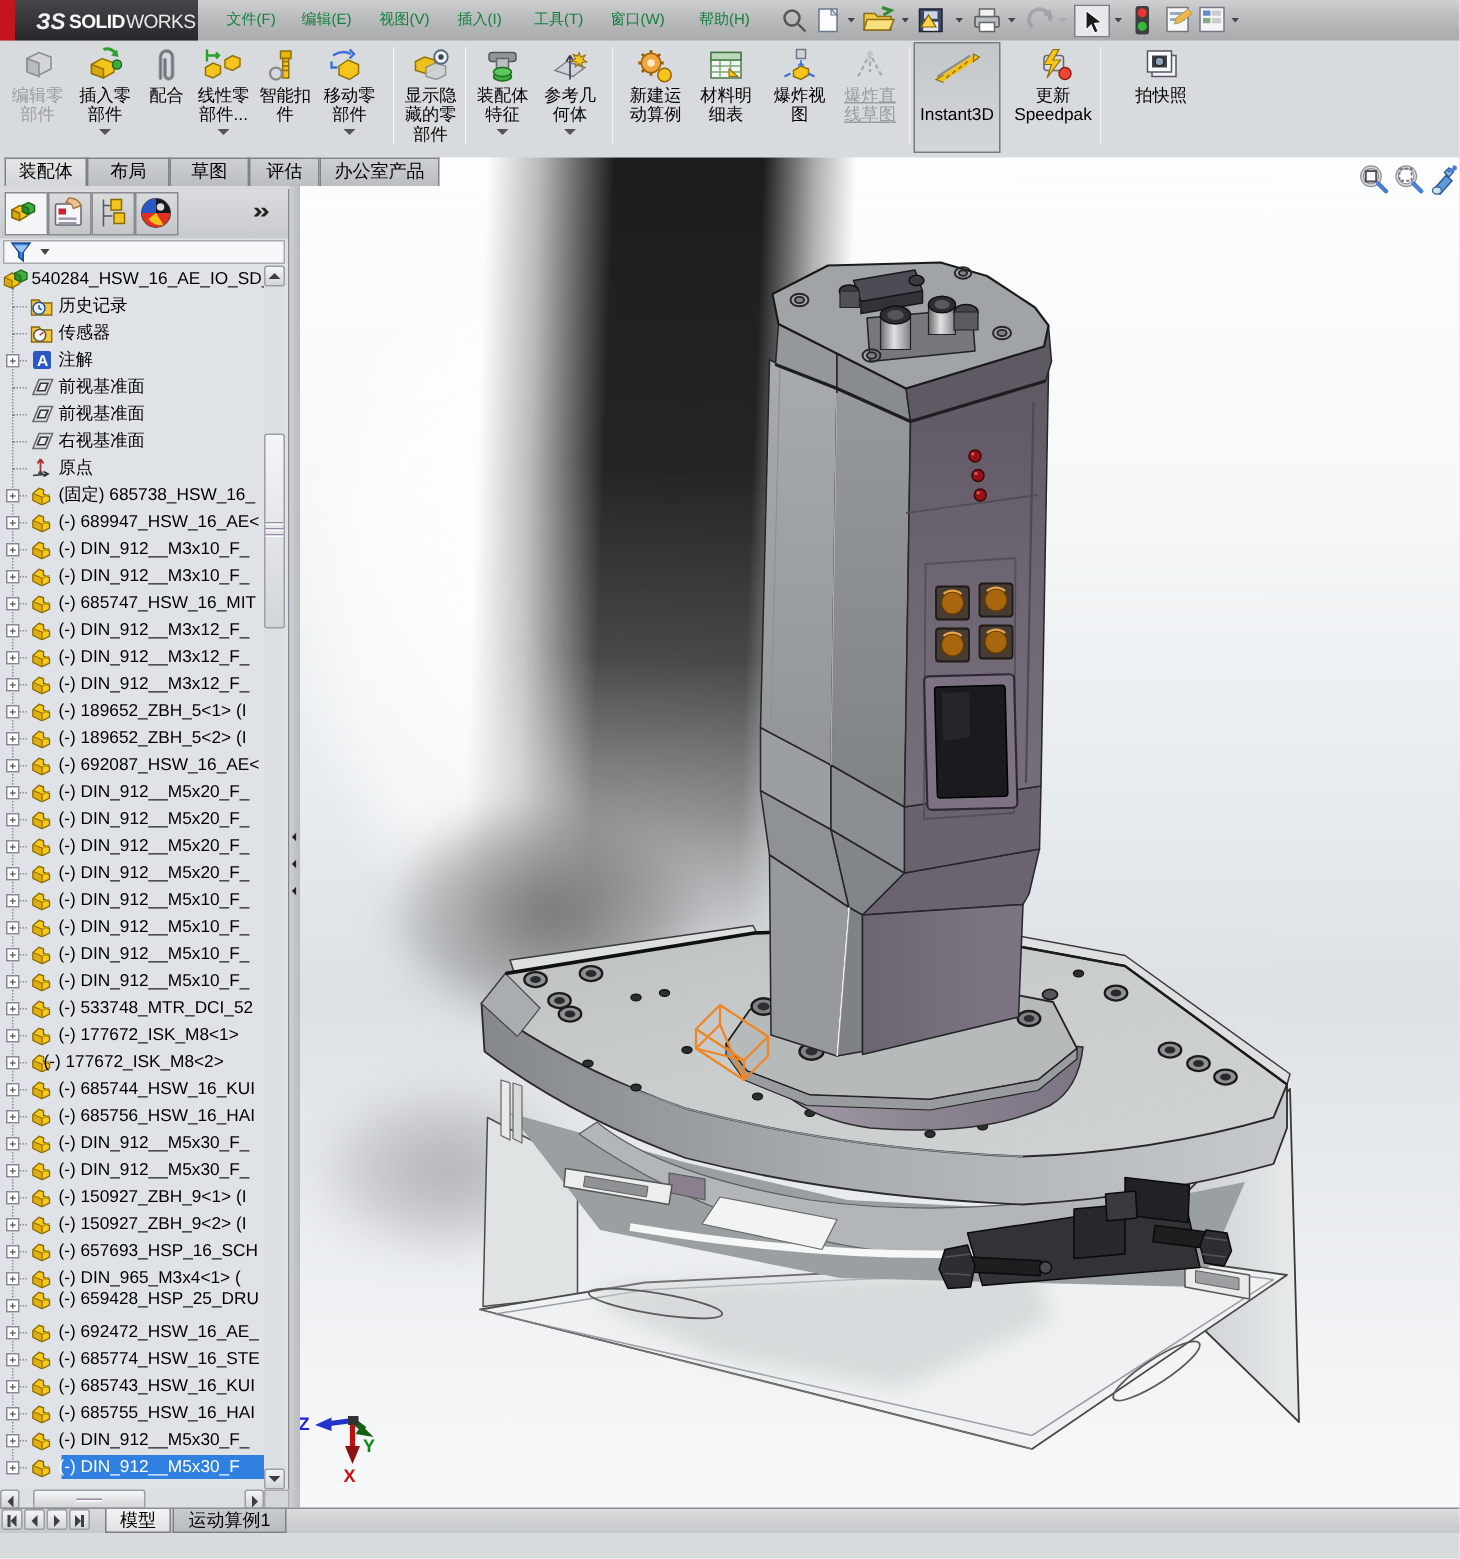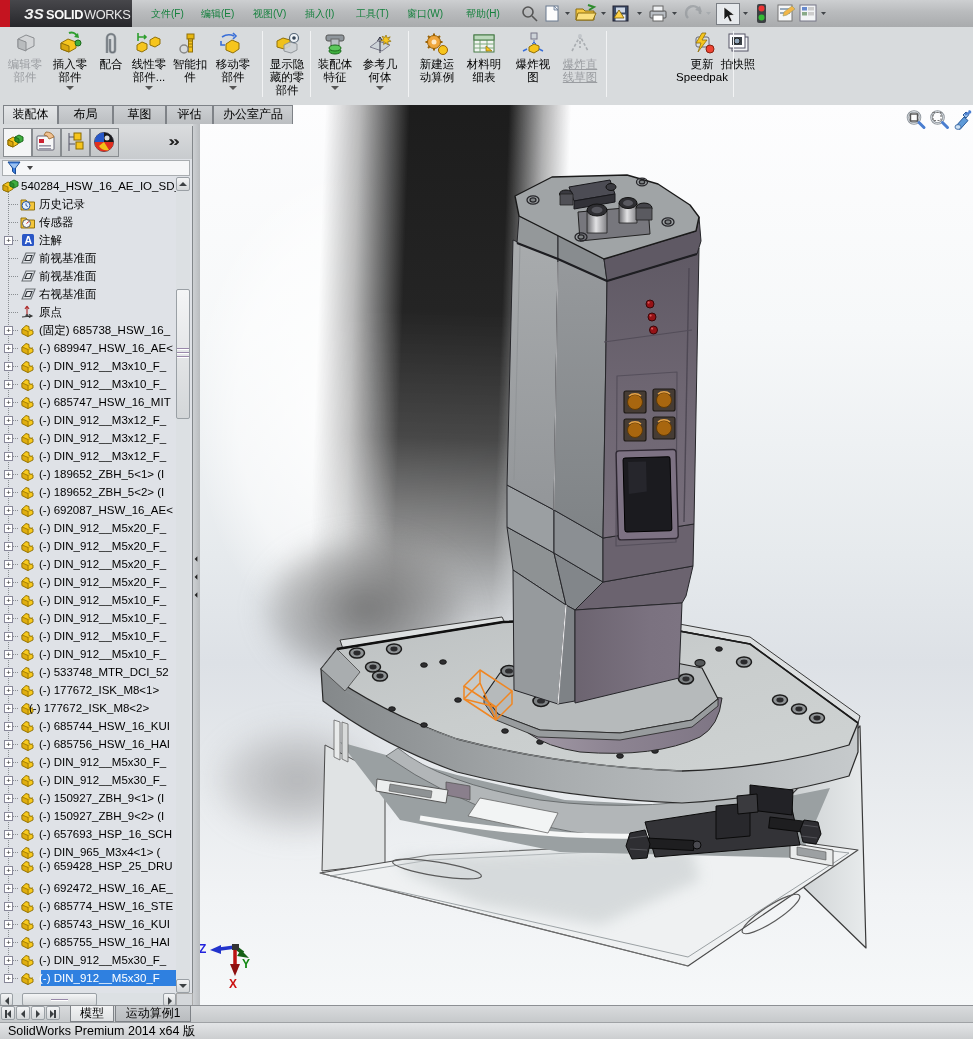--- a/index.html
+++ b/index.html
@@ -246,30 +246,40 @@
     </div>
 <div class="rbtn gray" style="left:554px;width:52px;text-decoration:underline;">
       <svg class="ric" width="28" height="26" viewBox="0 0 28 26">
         <path d="M6,20 L14,5 L22,20" fill="none" stroke="#a8acb0" stroke-width="1.6" stroke-dasharray="3,2"></path>
         <path d="M14,5 v12" stroke="#a8acb0" stroke-width="1.6" stroke-dasharray="3,2"></path>
         <circle cx="14" cy="5" r="2" fill="#c2c6ca"></circle>
       </svg>
       <div>爆炸直</div>
       <div>线草图</div>
     </div>
+<div class="rbtn" style="left:609px;width:58px;background:linear-gradient(#c3c7ca,#d4d7da);border:1px solid #777b80;top:28px;height:74px;">
+      <svg class="ric" width="34" height="26" viewBox="0 0 34 26">
+        <path d="M4,20 L26,6" stroke="#8a8f94" stroke-width="1.4"></path>
+        <path d="M6,22 l22,-14" stroke="#f2c018" stroke-width="4"></path>
+        <path d="M28,5 l4,2 -4,3 z" fill="#f2c018" stroke="#8a6d10" stroke-width="0.8"></path>
+        <path d="M8,24 l-5,-2 5,-3" fill="#f2c018" stroke="#8a6d10" stroke-width="0.8"></path>
+        <path d="M10,21 l2,-2 m2,-1 l2,-2 m2,-1 l2,-2 m2,-1 l2,-2" stroke="#8a6d10" stroke-width="0.9"></path>
+      </svg>
+      <div style="margin-top:14px">Instant3D</div>
+    </div>
 <div class="rbtn" style="left:676px;width:52px;">
       <svg class="ric" width="28" height="26" viewBox="0 0 28 26">
         <rect x="8" y="6" width="13" height="10" rx="2" fill="#d9dde0" stroke="#667"></rect>
         <path d="M14,2 l-6,10 h5 l-3,9 9,-12 h-5 l4,-7 z" fill="#f6c51d" stroke="#90700a" stroke-width="0.8"></path>
         <circle cx="22" cy="18" r="4" fill="#e43" stroke="#821"></circle>
       </svg>
       <div>更新</div>
       <div>Speedpak</div>
     </div>
-<div class="rbtn" style="left:712px;width:52px;">
+<div class="rbtn" style="left:748px;width:52px;">
       <svg class="ric" width="28" height="26" viewBox="0 0 28 26">
         <rect x="8" y="6" width="16" height="14" fill="#f2f4f6" stroke="#556"></rect>
         <rect x="5" y="3" width="16" height="14" fill="#fdfdfe" stroke="#556"></rect>
         <rect x="8" y="6" width="10" height="8" fill="#3c4248"></rect>
         <circle cx="13" cy="10" r="3" fill="#8fa4b8" stroke="#222"></circle>
       </svg>
       <div>拍快照</div>
     </div>
 <div class="rsep" style="left:262px"></div>
 <div class="rsep" style="left:310px"></div>
@@ -1145,13 +1155,12 @@
     </div>
 <div class="abs" id="bottombar"></div>
 <div class="abs" style="left:0;top:1006px;width:62px;height:15px">
 <div class="sbtn" style="left:1px;top:0;width:14px;height:14px"><span class="vbar" style="margin-top:3px"></span><span class="tri tl" style="margin-top:3px"></span></div>
 <div class="sbtn" style="left:16px;top:0;width:14px;height:14px"><span class="tri tl" style="margin-top:3px"></span></div>
 <div class="sbtn" style="left:31px;top:0;width:14px;height:14px"><span class="tri tr" style="margin-top:3px"></span></div>
 <div class="sbtn" style="left:46px;top:0;width:14px;height:14px"><span class="tri tr" style="margin-top:3px"></span><span class="vbar" style="margin-top:3px"></span></div>
 </div>
 <div class="btab" style="left:70px;width:44px;background:linear-gradient(#f2f3f4,#dfe1e3)">模型</div>
 <div class="btab" style="left:115px;width:76px;background:linear-gradient(#c8cbce,#b9bcbf)">运动算例1</div>
-<div class="abs" id="statusbar">SolidWorks Premium 2014 x64 版</div>
 </div>
 </body></html>

